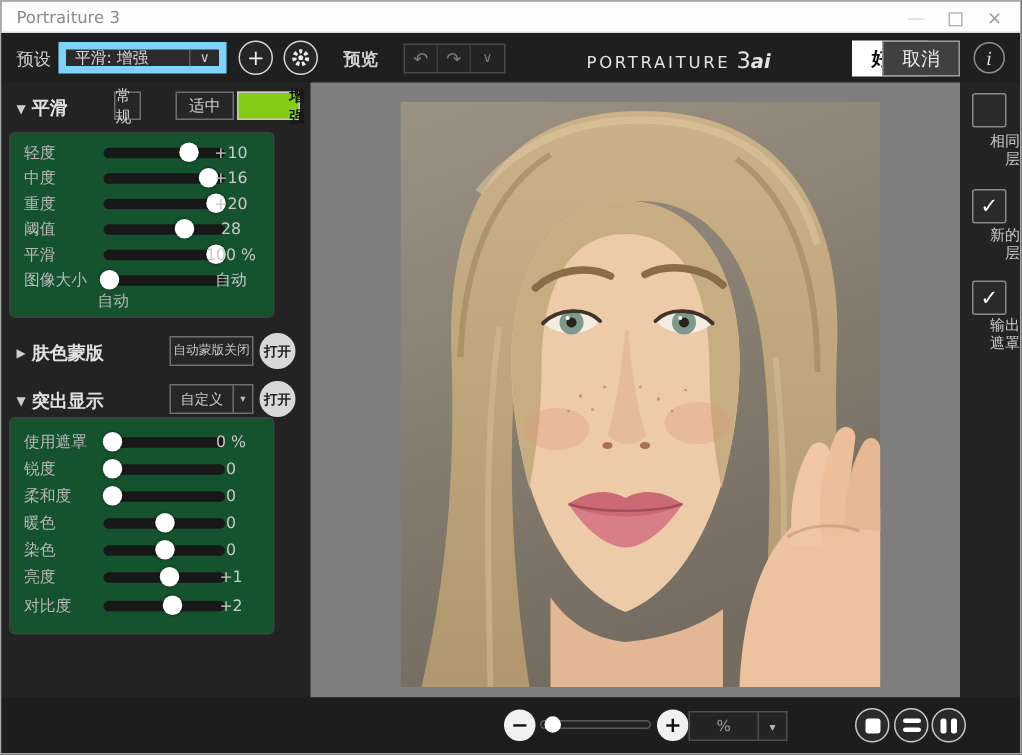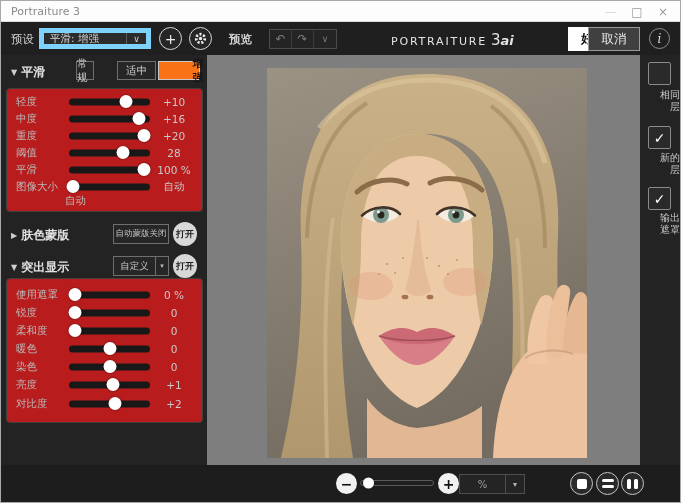--- a/index.html
+++ b/index.html
@@ -44,22 +44,22 @@
     border:1px solid #9a9a9a; color:#ececec; font-size:12.5px; display:flex; align-items:center; justify-content:center; }
   .info-btn { position:absolute; left:648px; top:6px; width:21px; height:21px; border-radius:50%;
     border:1.5px solid #8f8f8f; color:#dcdcdc; font-family:"DejaVu Serif",serif; font-style:italic;
     font-size:12px; display:flex; align-items:center; justify-content:center; }
   
   .left-panel { position:absolute; left:1px; top:55px; width:206px; height:410px; background:#232323; }
   .sec-header { position:absolute; left:10px; font-size:12px; font-weight:bold; color:#e2e2e2; white-space:nowrap; }
   .sec-header .tri { font-size:8px; margin-right:4px; vertical-align:1px; color:#cfcfcf; }
   .mode-btn { position:absolute; top:6px; height:19px; font-size:10.5px; display:flex;
     align-items:center; justify-content:center; border:1px solid #6f6f6f; background:#262626; color:#cfcfcf; }
-  .mode-btn.selected { background:#f97316; color:#161616; border-color:#c9c9c9; font-weight:bold;padding-left:38px; }
-  .slider-panel { position:absolute; left:5px; width:197px; background:#b91c1c;
+  .mode-btn.selected { background:#84cc16; color:#161616; border-color:#c9c9c9; font-weight:bold;padding-left:38px; }
+  .slider-panel { position:absolute; left:5px; width:177px; background:#14532d;
     border:1px solid #404040; border-radius:4px; }
   .srow { position:absolute; left:0; width:100%; height:17px; }
   .slabel { position:absolute; left:9px; top:50%; transform:translateY(-50%);
     font-size:10.5px; color:#b9b9b9; white-space:nowrap; }
   .strack { position:absolute; left:62px; width:81px; height:7px; top:50%; transform:translateY(-50%);
     background:#181818; border-radius:4px; }
   .sknob { position:absolute; width:13px; height:13px; background:#fff; border-radius:50%;
     top:50%; transform:translate(-50%,-50%); box-shadow:0 0 2px rgba(0,0,0,.6); }
   .sval { position:absolute; right:3px; width:50px; text-align:center; top:50%;
     transform:translateY(-50%); font-size:10.5px; color:#c9c9c9; white-space:nowrap; }

